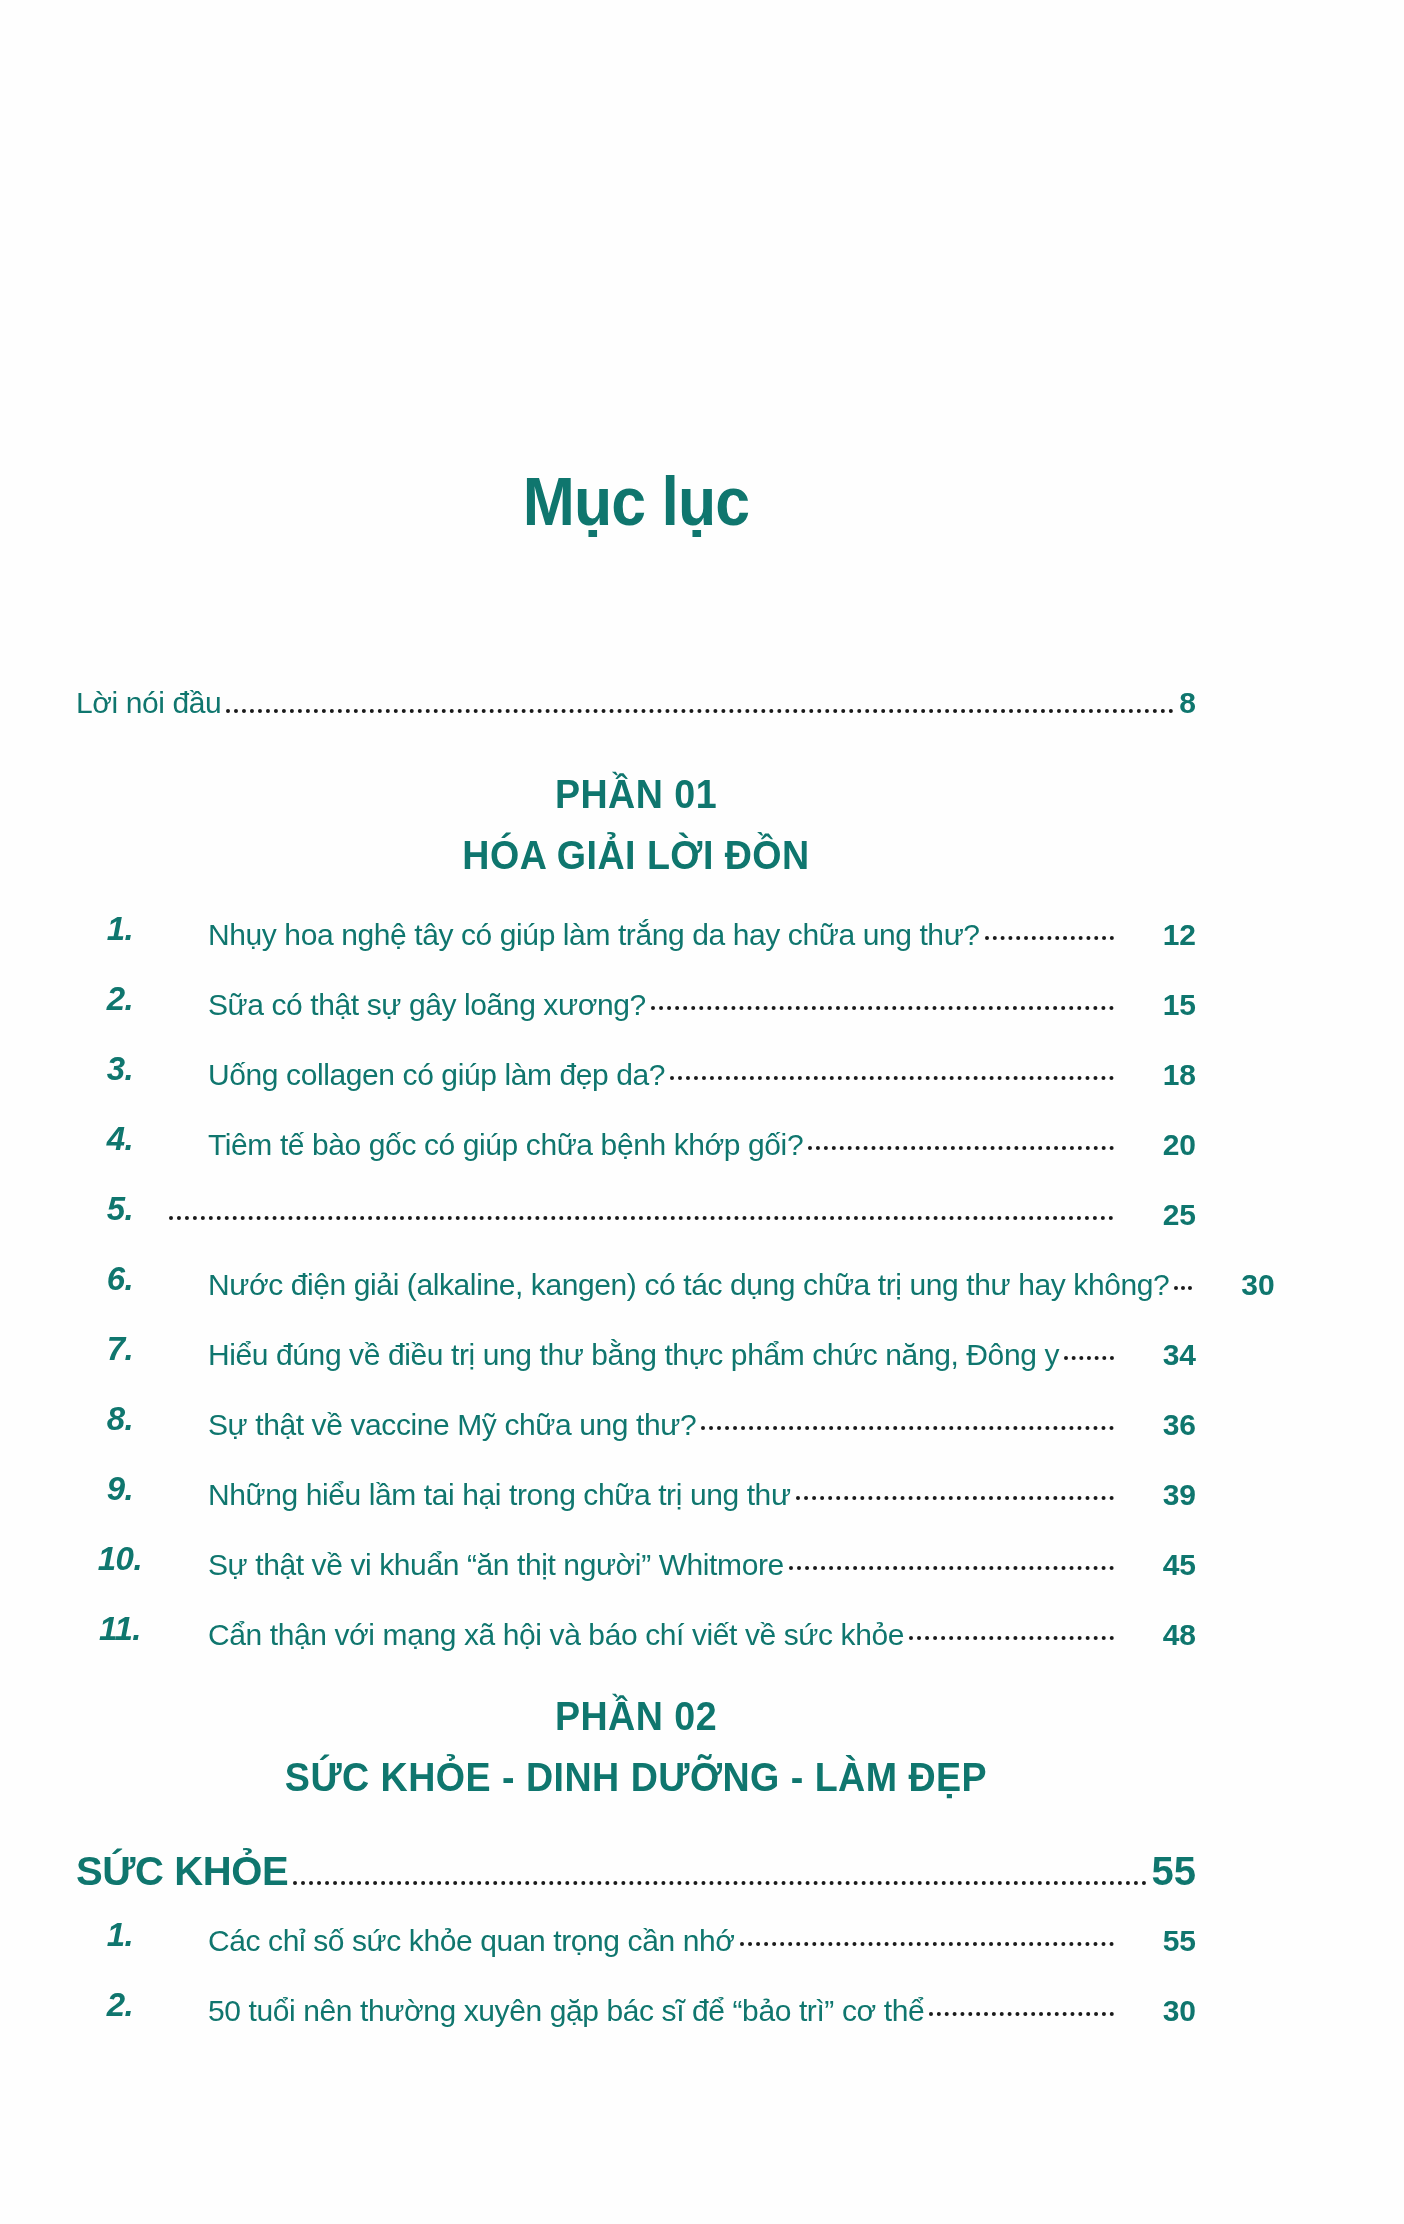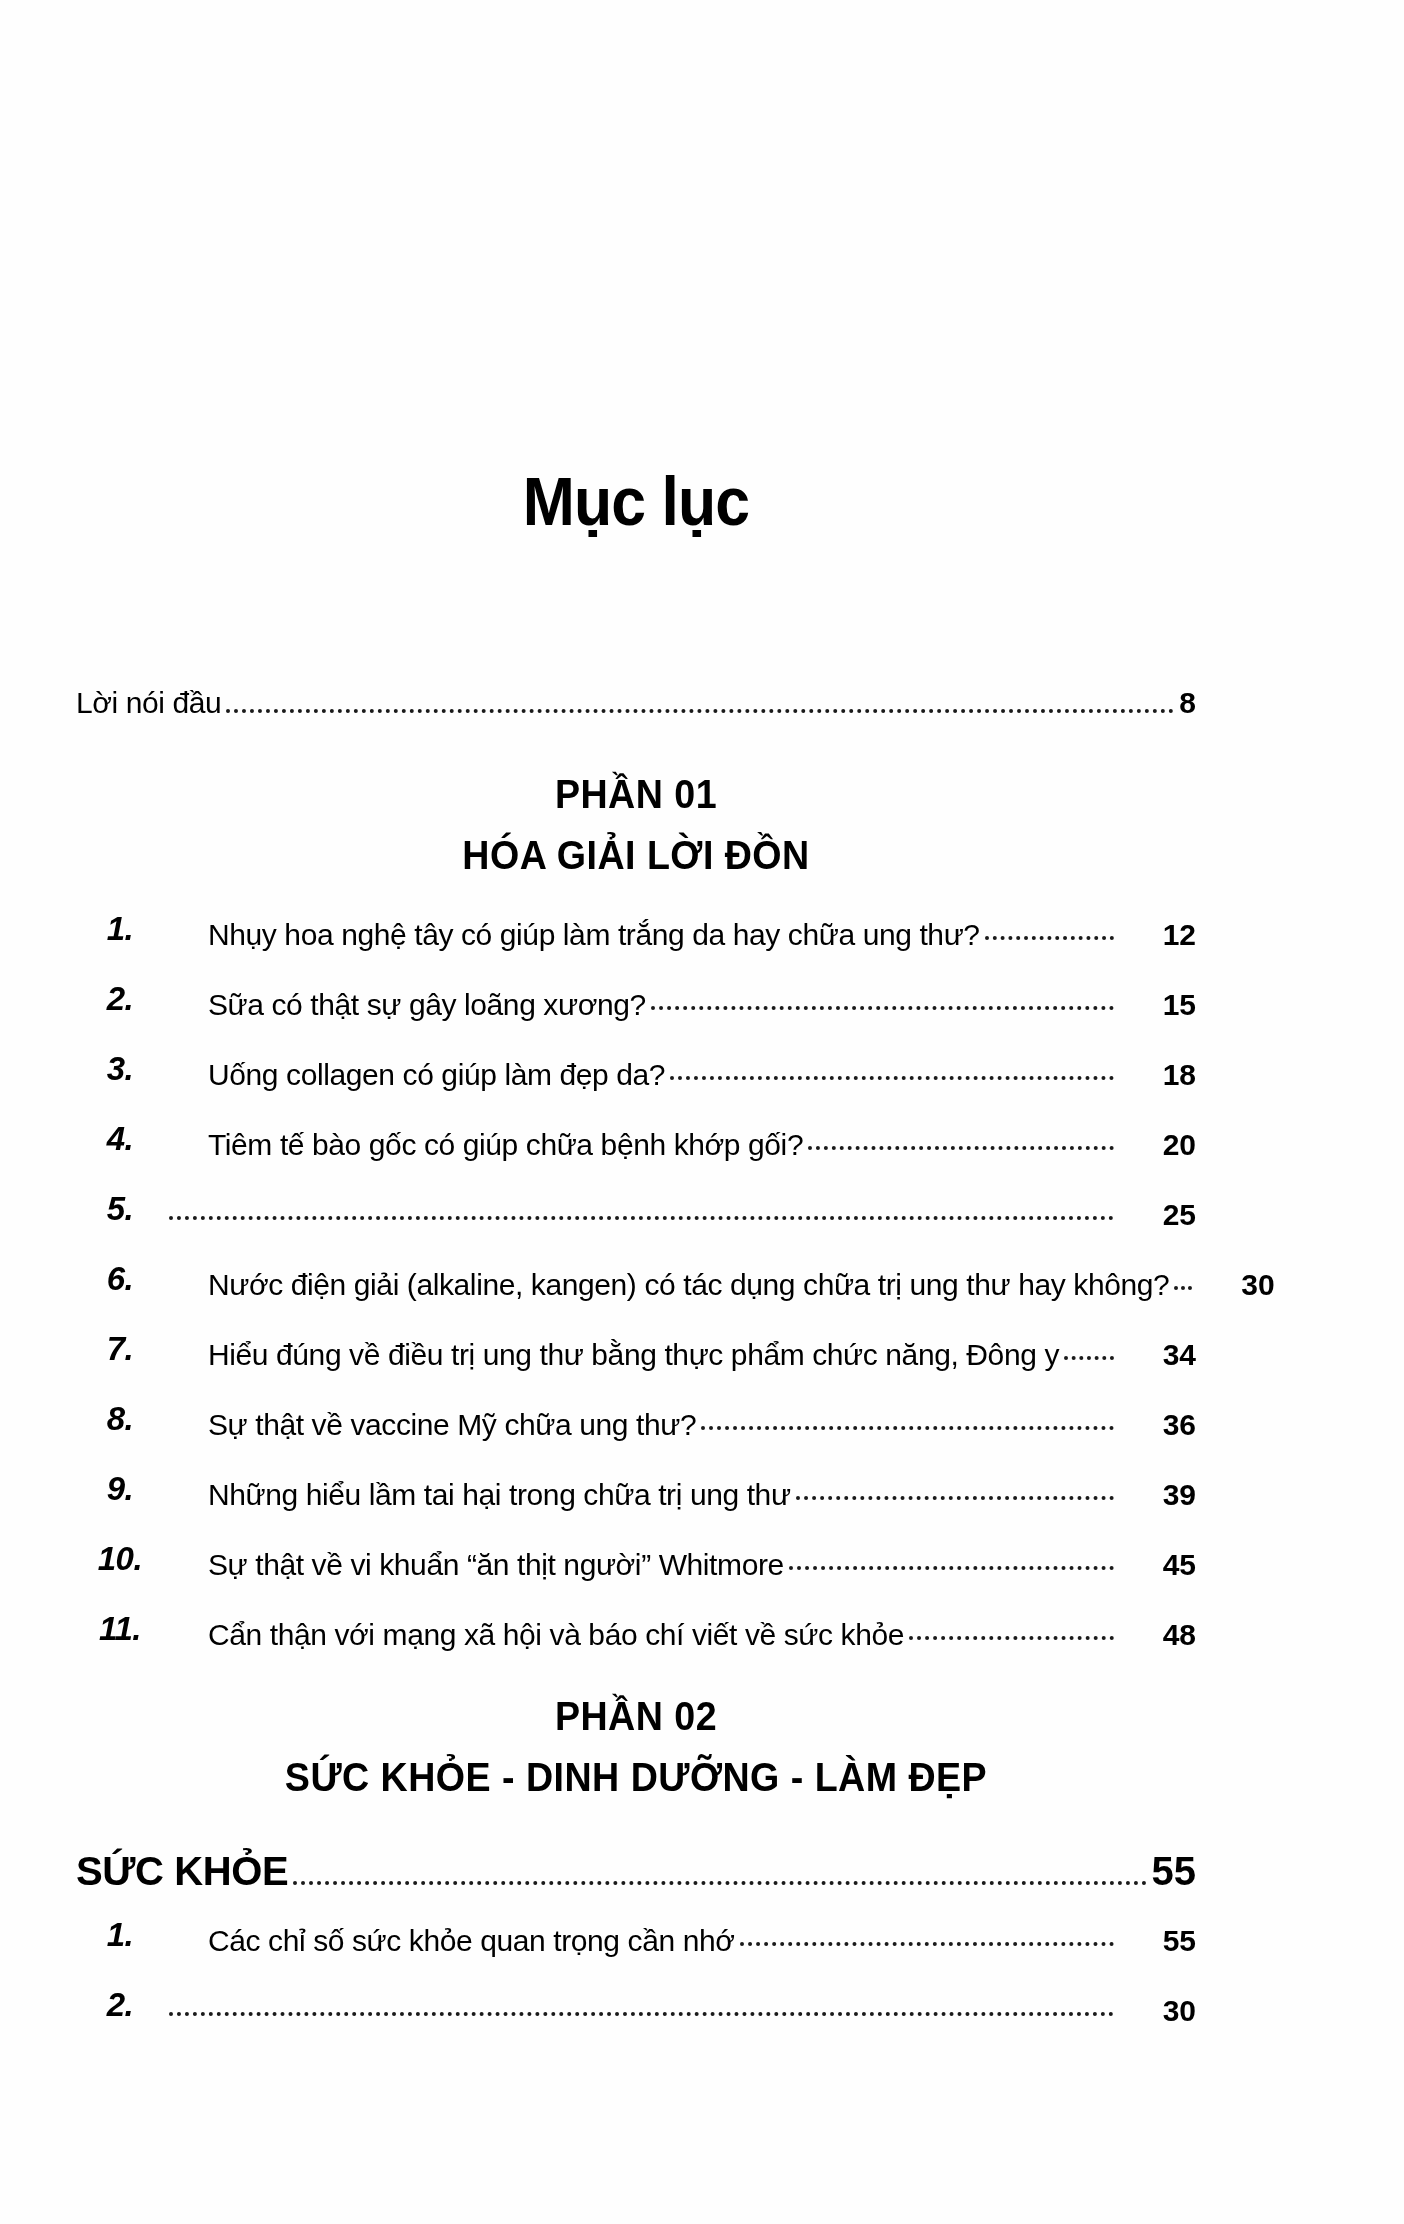--- a/index.html
+++ b/index.html
@@ -2,21 +2,21 @@
 <html lang="vi"><head>
 <meta charset="utf-8">
 <style>
   html,body { margin:0; padding:0; background:#ffffff; }
   .page {
     position:relative;
     width:1404px; height:2224px;
     background:#fefefe;
     overflow:hidden;
     font-family:"Liberation Sans", sans-serif;
-    color:#000000;
+    color:#0f766e;
     -webkit-font-smoothing:antialiased;
   }
   .content {
     position:absolute; left:76px; top:0;
     width:1120px;
   }
   .doc-title {
     margin:0; padding-top:462px;
     text-align:center;
     font-size:68px; font-weight:700;
@@ -157,19 +157,20 @@
 
     <div class="toc-items part2-items">
       <div class="row item-row">
         <span class="num">1.</span>
         <span class="label">Các chỉ số sức khỏe quan trọng cần nhớ</span>
         <span class="dots"></span>
         <span class="pagenum">55</span>
       </div>
       <div class="row item-row">
         <span class="num">2.</span>
+        <span class="label">50 tuổi nên thường xuyên gặp bác sĩ để “bảo trì” cơ thể</span>
         <span class="dots"></span>
         <span class="pagenum">30</span>
       </div>
     </div>
 
   </div>
 </div>
 
 </body></html>

